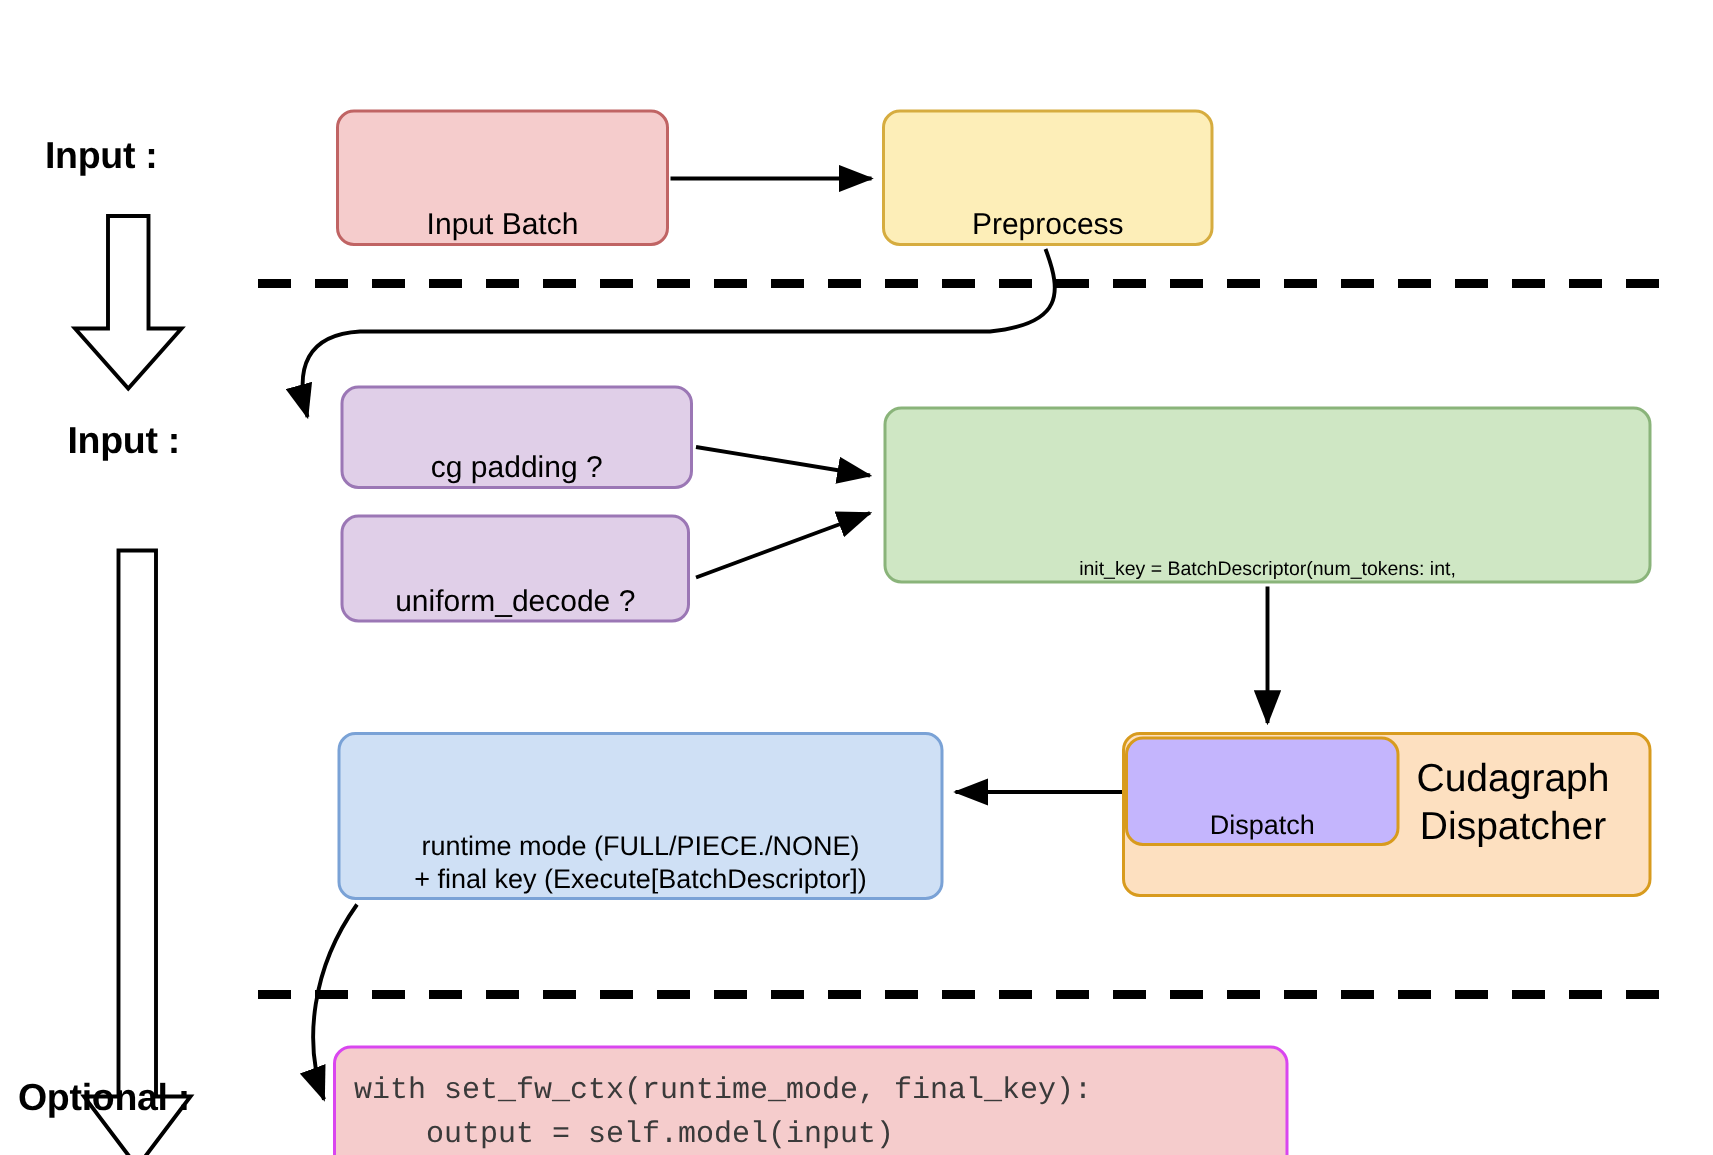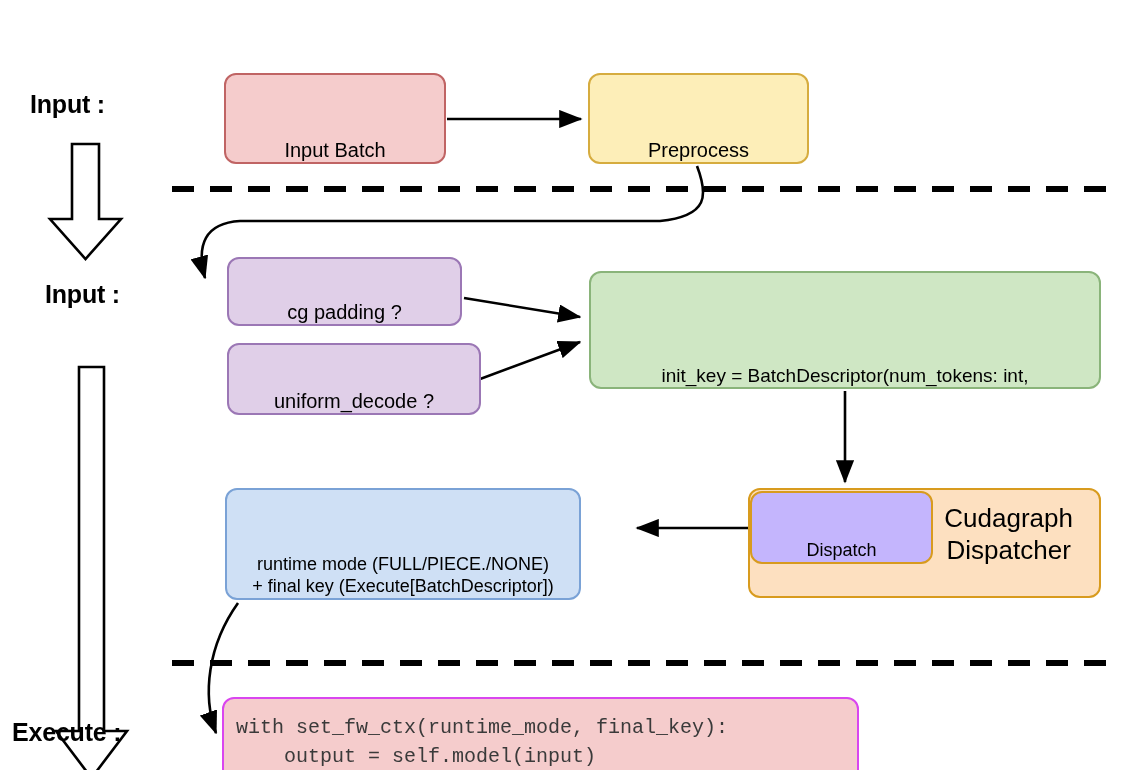--- a/index.html
+++ b/index.html
@@ -58,36 +58,36 @@
     font-size: 20px;
   }
   .node-cg-padding {
     left: 227px; top: 212px; width: 235px; height: 69px;
     background: #e0cfe8;
     border: 2px solid #9b77b5;
     border-radius: 12px;
     font-size: 20px;
   }
   .node-uniform-decode {
-    left: 227px; top: 298px; width: 254px; height: 72px;
+    left: 227px; top: 298px; width: 233px; height: 72px;
     background: #e0cfe8;
     border: 2px solid #9b77b5;
     border-radius: 12px;
     font-size: 20px;
   }
   .node-init-key {
     left: 589px; top: 226px; width: 512px; height: 118px;
     background: #cfe7c4;
     border: 2px solid #8ab47a;
     border-radius: 12px;
-    font-size: 19px;
+    font-size: 13px;
     padding: 0 10px;
   }
   .node-runtime-mode {
-    left: 225px; top: 443px; width: 356px; height: 112px;
+    left: 225px; top: 443px; width: 404px; height: 112px;
     background: #cfe0f5;
     border: 2px solid #7aa2d6;
     border-radius: 12px;
     font-size: 18px;
   }
   .node-cudagraph-dispatcher {
     left: 748px; top: 443px; width: 353px; height: 110px;
     background: #fde0c0;
     border: 2px solid #d89b1e;
     border-radius: 12px;
@@ -157,21 +157,21 @@
 
     <line x1="748" y1="483" x2="637" y2="483" stroke="#000000" stroke-width="2.6" marker-end="url(#arrowhead)"></line>
 
     <path d="M238,558 C208,600 202,650 216,688" fill="none" stroke="#000000" stroke-width="2.6" marker-end="url(#arrowhead)"></path>
   </svg>
 
   <div class="stage-label" style="left:30px; top:45px;">Input :</div>
 
   <div class="stage-label" style="left:45px; top:235px;">Input :</div>
 
-  <div class="stage-label" style="left:12px; top:673px;">Execute :</div>
+  <div class="stage-label" style="left:12px; top:673px;">Optional :</div>
 
   <div class="node node-input-batch">
     <span class="node-label">Input Batch</span>
   </div>
 
   <div class="node node-cg-padding">
     <span class="node-label">cg padding ?</span>
   </div>
 
   <div class="node node-preprocess">

